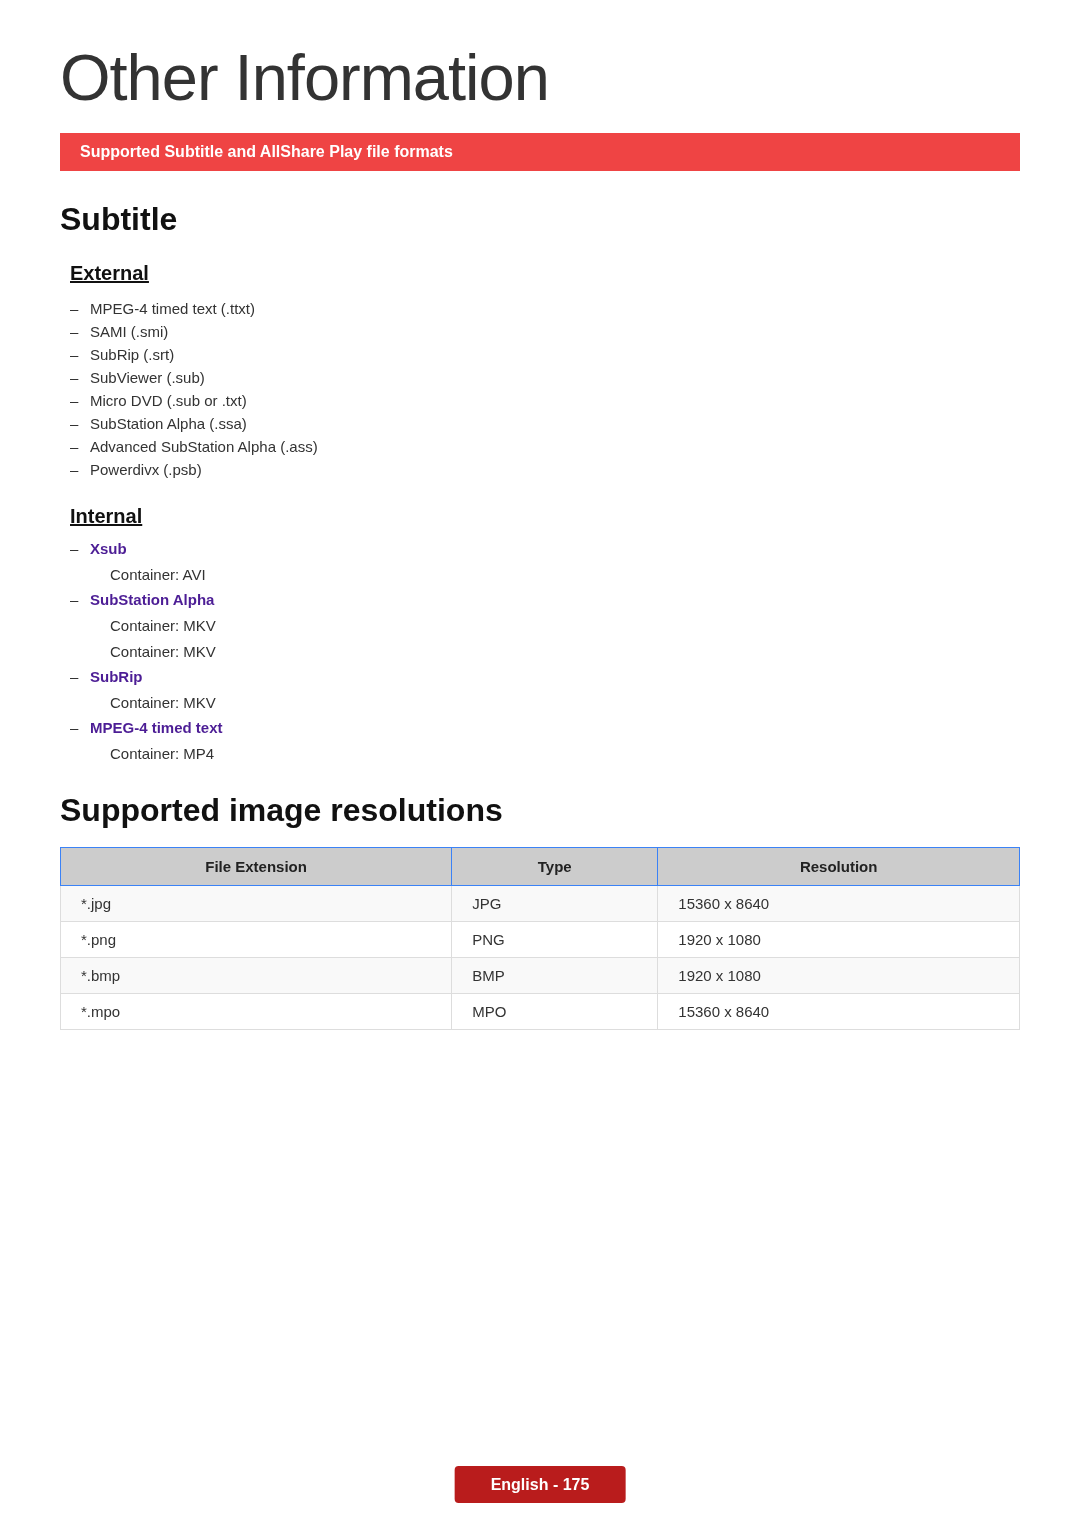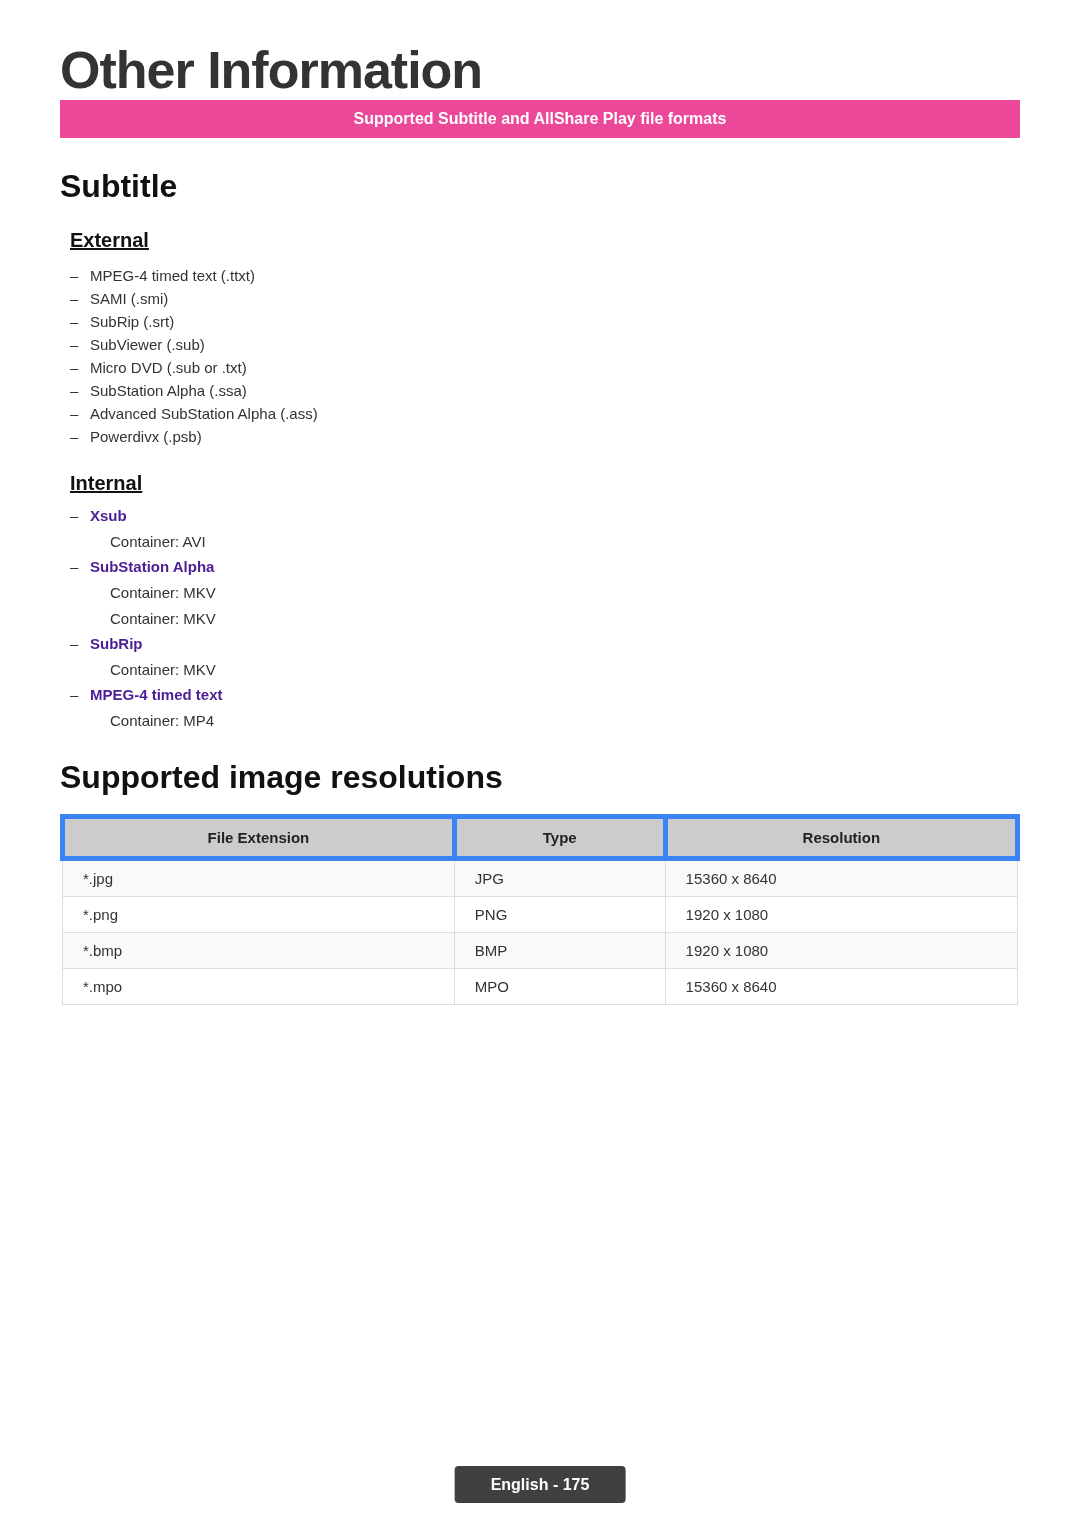--- a/index.html
+++ b/index.html
@@ -12,30 +12,31 @@
       width: 1080px;
       min-height: 1534px;
       background: #ffffff;
       font-family: 'Arial', sans-serif;
       color: #222222;
       padding: 40px 60px 60px 60px;
       position: relative;
     }
 
     .page-title {
-      font-size: 52px;
-      font-weight: 700;
-      color: #333333;
+      font-size: 65px;
+      font-weight: 400;
+      color: #333333;
+      margin-bottom: 18px;
       letter-spacing: -1px;
     }
 
     .section-banner {
-      background-color: #ec4899;
+      background-color: #ef4444;
       color: #ffffff;
-      text-align: center;
+      text-align: left;
       padding: 10px 20px;
       font-size: 16px;
       font-weight: bold;
       margin-bottom: 30px;
     }
 
     .subtitle-heading {
       font-size: 32px;
       font-weight: bold;
       color: #111111;
@@ -119,21 +120,21 @@
 
     .image-table thead tr {
       background-color: #cccccc;
     }
 
     .image-table thead th {
       padding: 10px 20px;
       text-align: center;
       font-weight: bold;
       color: #222222;
-      border: 5px solid #3b82f6;
+      border: 1px solid #3b82f6;
     }
 
     .image-table tbody tr {
       border-bottom: 1px solid #cccccc;
     }
 
     .image-table tbody tr:nth-child(odd) {
       background-color: #f9f9f9;
     }
 
@@ -149,21 +150,21 @@
     }
 
     .page-footer {
       position: absolute;
       bottom: 40px;
       left: 50%;
       transform: translateX(-50%);
     }
 
     .page-number-badge {
-      background-color: #404040;
+      background-color: #b91c1c;
       color: #ffffff;
       padding: 10px 36px;
       font-size: 16px;
       font-weight: bold;
       border-radius: 4px;
     }
   </style>
 </head>
 <body>
 

